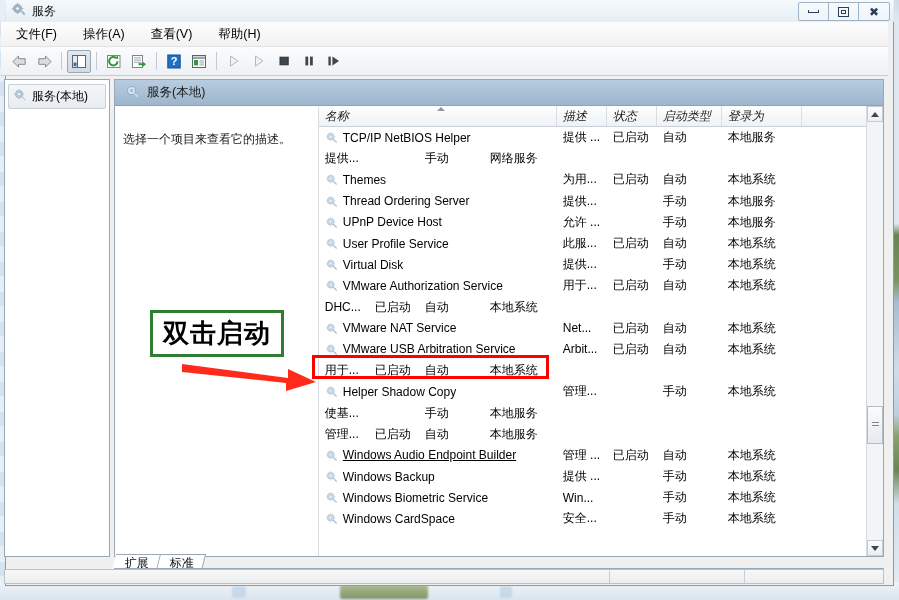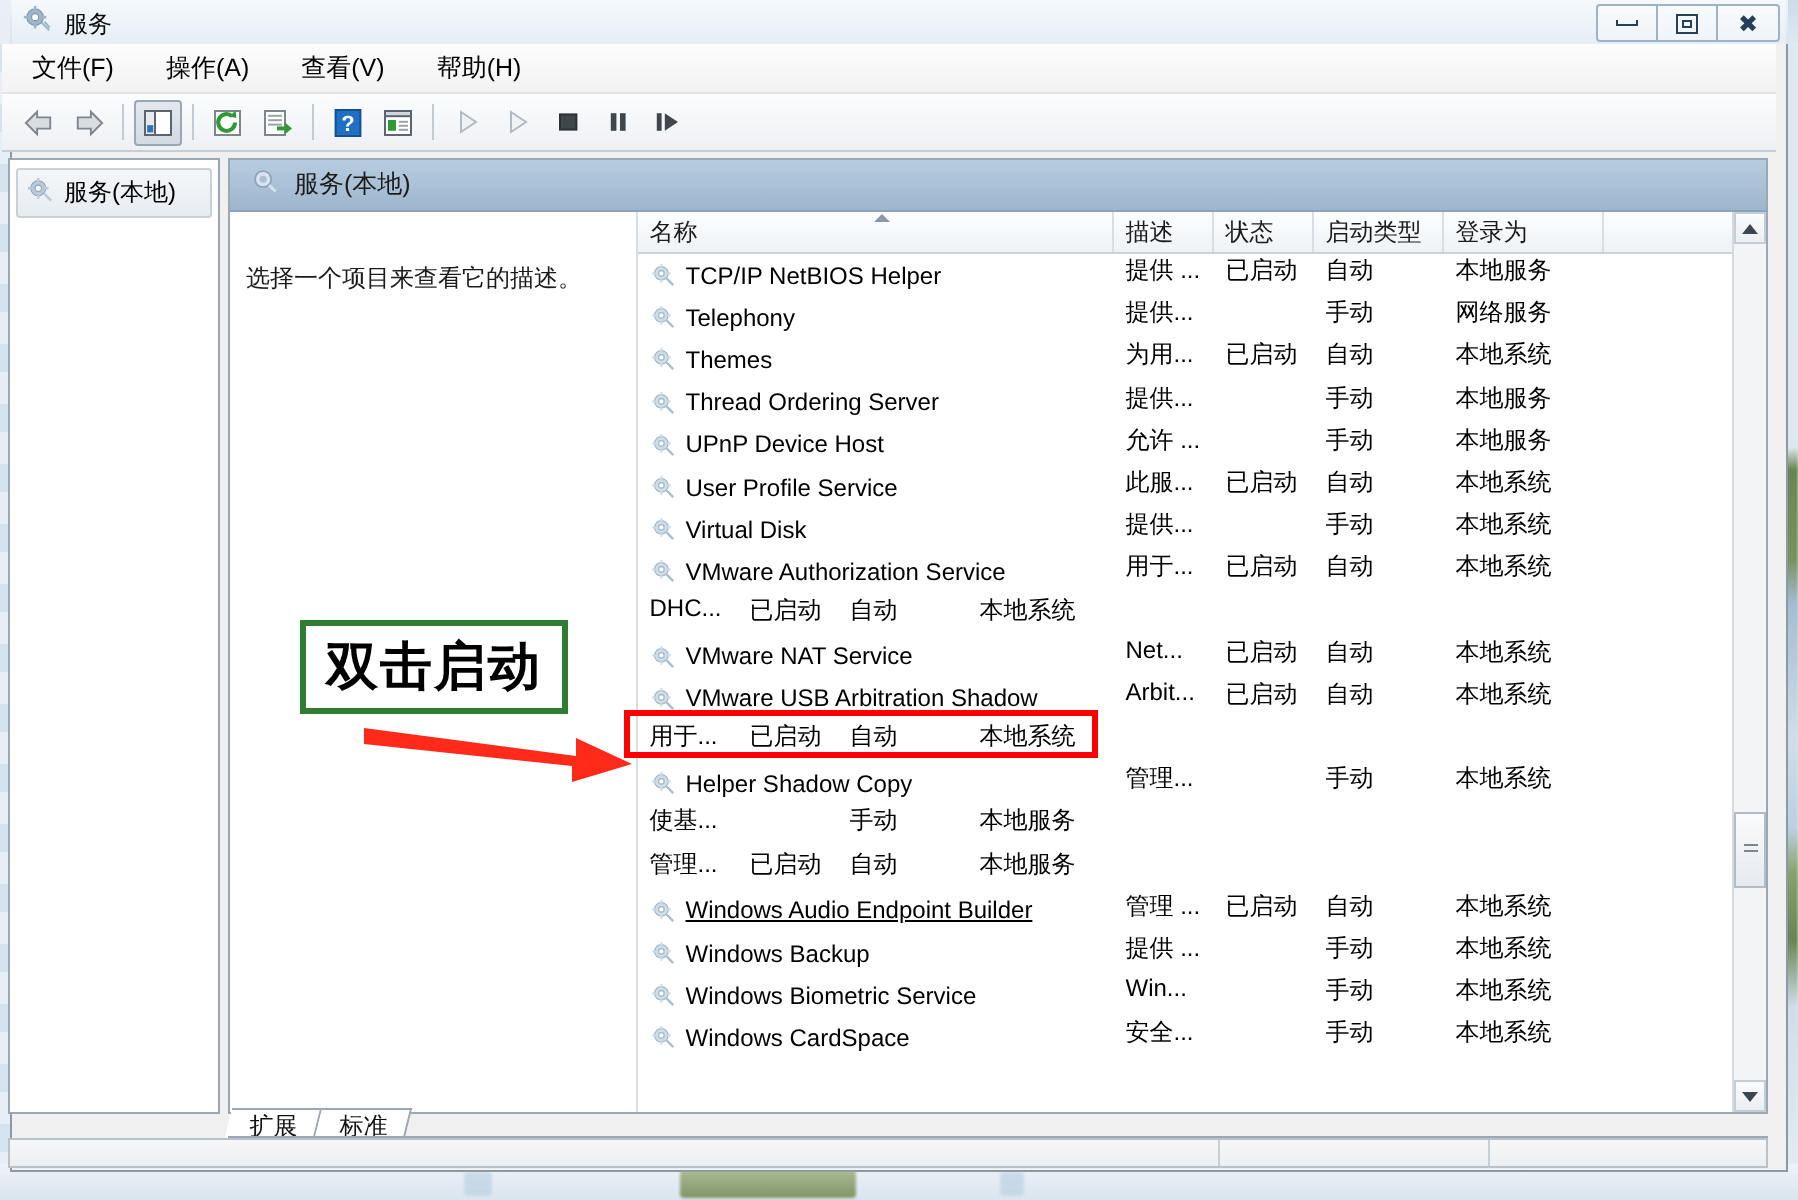--- a/index.html
+++ b/index.html
@@ -154,35 +154,36 @@
   
   .listview {
     position:relative; width:566px; height:450px;
     border-left:1px solid #d7dde3; background:#ffffff;
     overflow:hidden;
   }
   .lv-header {
     display:flex; height:21px;
     background: linear-gradient(180deg,#fdfefe 0%,#eef2f6 100%);
     border-bottom:1px solid #cbd3da;
+    font-style:italic;
   }
   .lv-th {
     position:relative; display:flex; align-items:center;
     font-size:12px; color:#1b1b1b; padding-left:6px;
     border-right:1px solid #d8dee4;
     overflow:hidden; white-space:nowrap;
   }
   .sort-arrow {
     position:absolute; left:50%; top:1px; width:0;height:0;
     border-left:4px solid transparent; border-right:4px solid transparent;
     border-bottom:4px solid #8b99a6;
   }
   .lv-rows { position:relative; }
   .lv-row {
-    display:flex; height:21.2px; 
+    display:flex; height:21.2px; align-items:center;
     font-size:12px; color:#000; white-space:nowrap;
   }
   .cell { padding-left:6px; overflow:hidden; white-space:nowrap; }
   .cell-name { display:flex; align-items:center; gap:5px; }
 
   
   .gear {
     position:relative; width:13px; height:13px; flex:0 0 13px;
   }
   .gear svg { display:block; }
@@ -482,36 +483,20 @@
                 </span>
                 <span>TCP/IP NetBIOS Helper</span>
               </div>
               <div class="cell" style="width: 50px; flex: 0 0 50px;">提供 ...</div>
               <div class="cell" style="width: 50px; flex: 0 0 50px;">已启动</div>
               <div class="cell" style="width: 65px; flex: 0 0 65px;">自动</div>
               <div class="cell" style="width: 80px; flex: 0 0 80px;">本地服务</div>
               <div class="cell" style="width: 66px; flex: 0 0 66px;"></div>
             </div>
             <div class="lv-row">
-              <div class="cell cell-name" style="width: 238px; flex: 0 0 238px;">
-                <span class="gear">
-                  <svg width="13" height="13" viewBox="0 0 16 16">
-                    <circle cx="7" cy="7" r="4.2" fill="#cfdde9" stroke="#9db4c6" stroke-width=".7"></circle>
-                    <circle cx="7" cy="7" r="1.7" fill="#ffffff" stroke="#9db4c6" stroke-width=".7"></circle>
-                    <g fill="#cfdde9">
-                      <rect x="6.35" y="1.2" width="1.3" height="2"></rect>
-                      <rect x="6.35" y="10.8" width="1.3" height="2"></rect>
-                      <rect x="1.2" y="6.35" width="2" height="1.3"></rect>
-                      <rect x="10.8" y="6.35" width="2" height="1.3"></rect>
-                    </g>
-                    <path d="M10.2 10.1 L14.3 14.2" stroke="#a9bfd0" stroke-width="1.5"></path>
-                  </svg>
-                </span>
-                <span>Telephony</span>
-              </div>
               <div class="cell" style="width: 50px; flex: 0 0 50px;">提供...</div>
               <div class="cell" style="width: 50px; flex: 0 0 50px;"></div>
               <div class="cell" style="width: 65px; flex: 0 0 65px;">手动</div>
               <div class="cell" style="width: 80px; flex: 0 0 80px;">网络服务</div>
               <div class="cell" style="width: 66px; flex: 0 0 66px;"></div>
             </div>
             <div class="lv-row">
               <div class="cell cell-name" style="width: 238px; flex: 0 0 238px;">
                 <span class="gear">
                   <svg width="13" height="13" viewBox="0 0 16 16">
@@ -687,21 +672,21 @@
                     <circle cx="7" cy="7" r="1.7" fill="#ffffff" stroke="#9db4c6" stroke-width=".7"></circle>
                     <g fill="#cfdde9">
                       <rect x="6.35" y="1.2" width="1.3" height="2"></rect>
                       <rect x="6.35" y="10.8" width="1.3" height="2"></rect>
                       <rect x="1.2" y="6.35" width="2" height="1.3"></rect>
                       <rect x="10.8" y="6.35" width="2" height="1.3"></rect>
                     </g>
                     <path d="M10.2 10.1 L14.3 14.2" stroke="#a9bfd0" stroke-width="1.5"></path>
                   </svg>
                 </span>
-                <span>VMware USB Arbitration Shadow</span>
+                <span>VMware USB Arbitration Service</span>
               </div>
               <div class="cell" style="width: 50px; flex: 0 0 50px;">Arbit...</div>
               <div class="cell" style="width: 50px; flex: 0 0 50px;">已启动</div>
               <div class="cell" style="width: 65px; flex: 0 0 65px;">自动</div>
               <div class="cell" style="width: 80px; flex: 0 0 80px;">本地系统</div>
               <div class="cell" style="width: 66px; flex: 0 0 66px;"></div>
             </div>
             <div class="lv-row">
               <div class="cell" style="width: 50px; flex: 0 0 50px;">用于...</div>
               <div class="cell" style="width: 50px; flex: 0 0 50px;">已启动</div>

